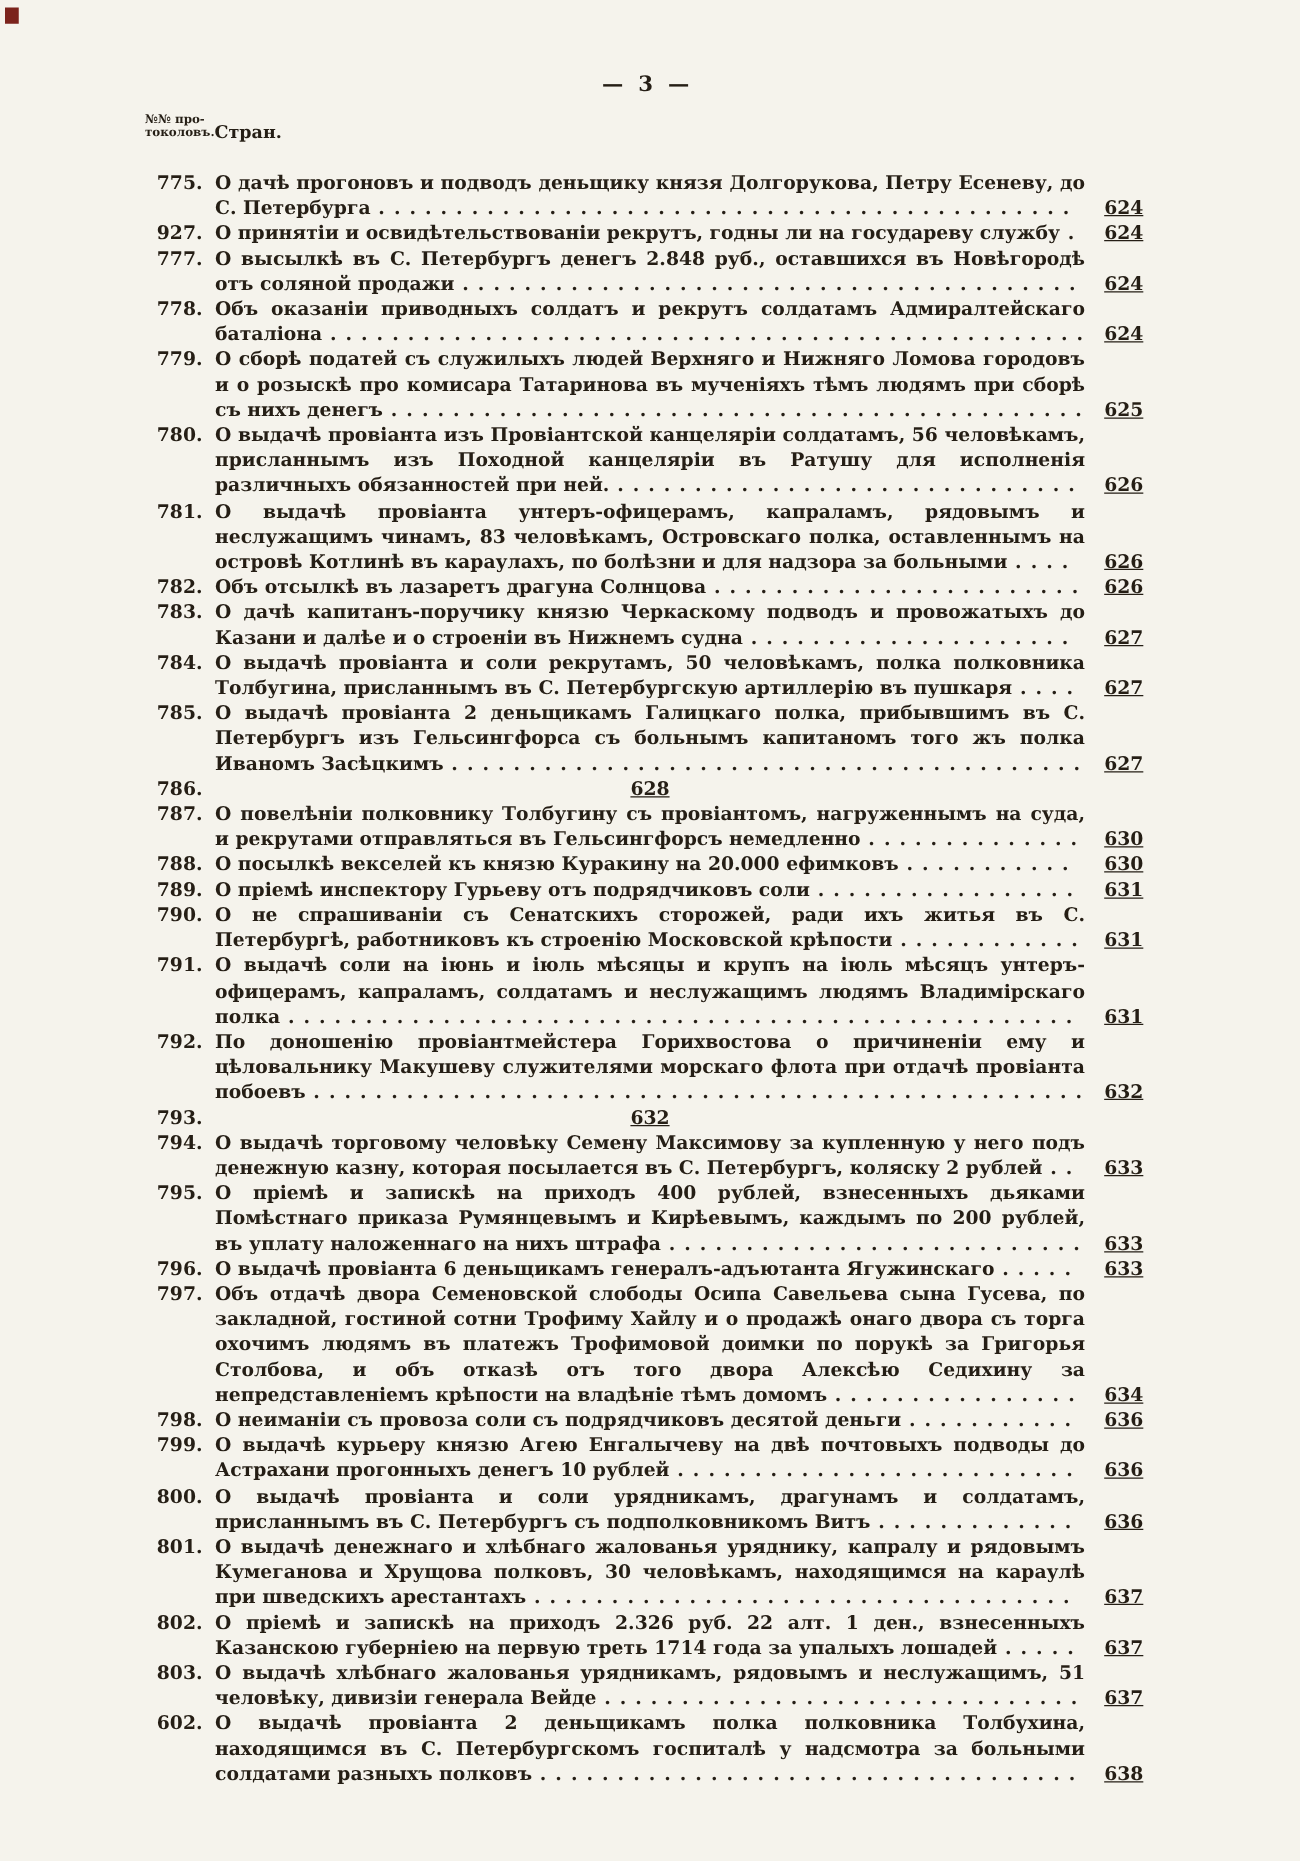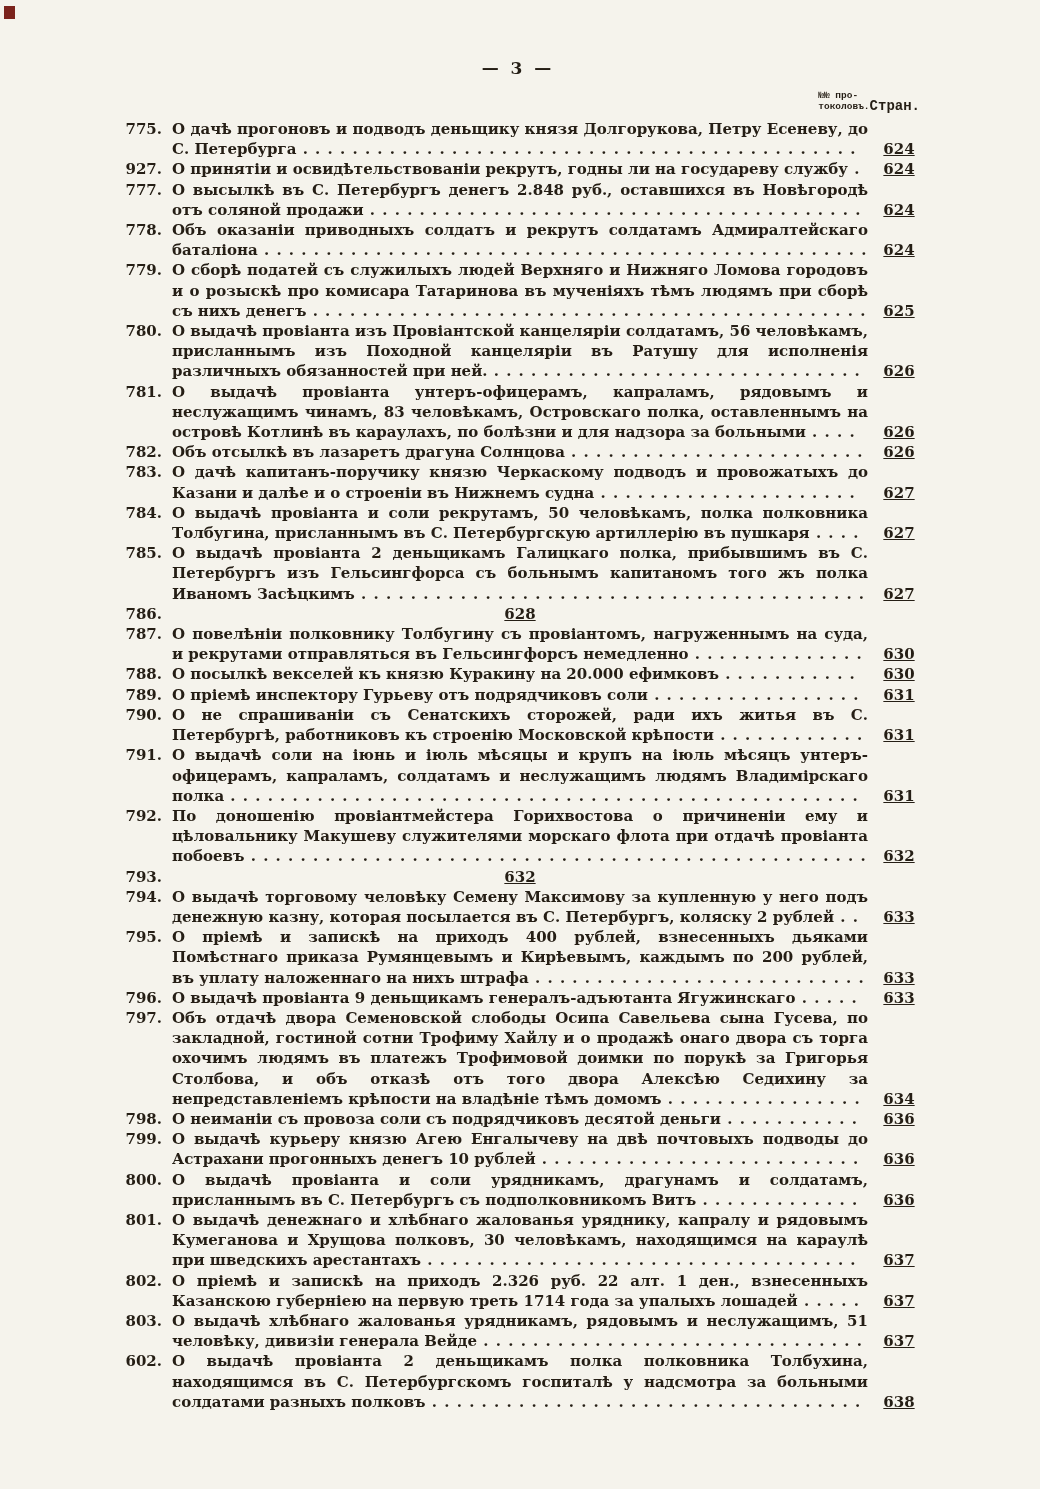--- a/index.html
+++ b/index.html
@@ -29,30 +29,29 @@
     background: #7b231c;
   }
   .folio {
     text-align: center;
     font-size: 17px;
     letter-spacing: 3px;
     line-height: 20px;
   }
   .colheads {
     display: flex;
-    justify-content: flex-end;
+    justify-content: flex-start;
     align-items: flex-end;
     margin-top: 12px;
     font-size: 9.5px;
     line-height: 11px;
-    font-family: Liberation Mono, monospace;
   }
   .ch-left { text-align: left; }
   .ch-right { font-size: 14px; }
-  .entries { margin-top: 7px; }
+  .entries { margin-top: 24px; }
   .entry {
     display: grid;
     grid-template-columns: 46px 1fr 42px;
     column-gap: 10px;
     font-size: 15px;
     line-height: 20.2px;
   }
   .num {
     text-align: right;
     white-space: nowrap;
@@ -184,21 +183,21 @@
     <div class="body"><span class="text">О выдачѣ торговому человѣку Семену Максимову за купленную у него подъ денежную казну, которая посылается въ С. Петербургъ, коляску 2 рублей</span><span class="dots"> . .</span></div>
     <span class="pageno">633</span>
   </div>
       <div class="entry">
     <span class="num">795.</span>
     <div class="body"><span class="text">О пріемѣ и запискѣ на приходъ 400 рублей, взнесенныхъ дьяками Помѣстнаго приказа Румянцевымъ и Кирѣевымъ, каждымъ по 200 рублей, въ уплату наложеннаго на нихъ штрафа</span><span class="dots"> . . . . . . . . . . . . . . . . . . . . . . . . . . .</span></div>
     <span class="pageno">633</span>
   </div>
       <div class="entry">
     <span class="num">796.</span>
-    <div class="body"><span class="text">О выдачѣ провіанта 9 деньщикамъ генералъ-адъютанта Ягужинскаго</span><span class="dots"> . . . . .</span></div>
+    <div class="body"><span class="text">О выдачѣ провіанта 6 деньщикамъ генералъ-адъютанта Ягужинскаго</span><span class="dots"> . . . . .</span></div>
     <span class="pageno">633</span>
   </div>
       <div class="entry">
     <span class="num">797.</span>
     <div class="body"><span class="text">Объ отдачѣ двора Семеновской слободы Осипа Савельева сына Гусева, по закладной, гостиной сотни Трофиму Хайлу и о продажѣ онаго двора съ торга охочимъ людямъ въ платежъ Трофимовой доимки по порукѣ за Григорья Столбова, и объ отказѣ отъ того двора Алексѣю Седихину за непредставленіемъ крѣпости на владѣніе тѣмъ домомъ</span><span class="dots"> . . . . . . . . . . . . . . . .</span></div>
     <span class="pageno">634</span>
   </div>
       <div class="entry">
     <span class="num">798.</span>
     <div class="body"><span class="text">О неиманіи съ провоза соли съ подрядчиковъ десятой деньги</span><span class="dots"> . . . . . . . . . . .</span></div>

